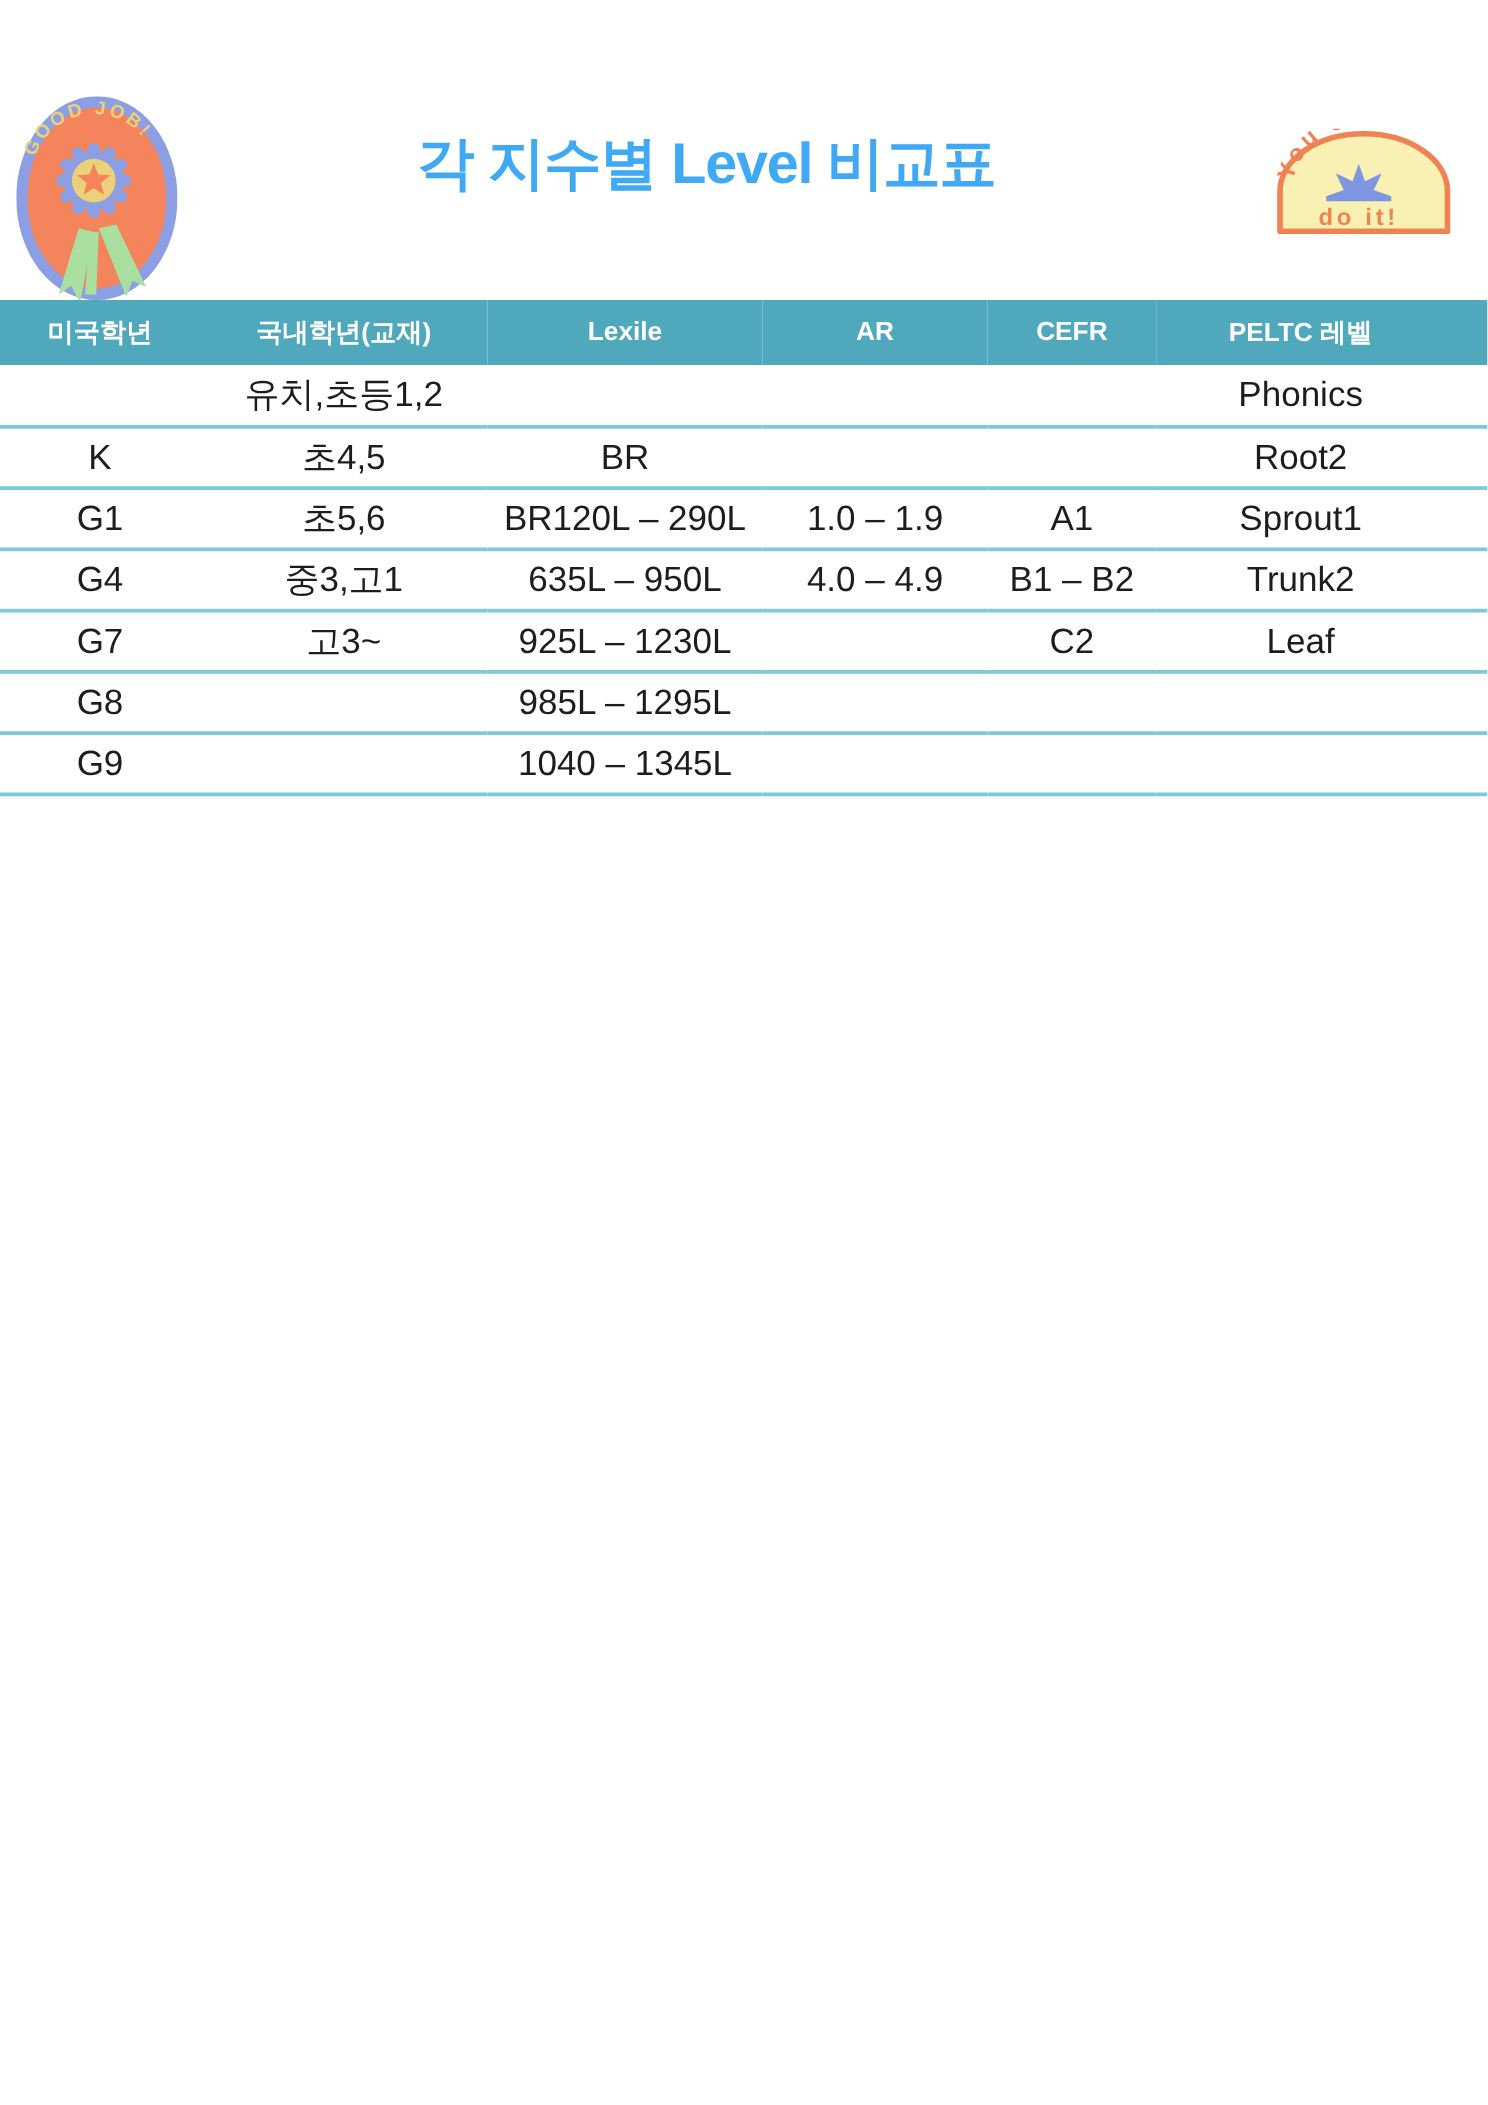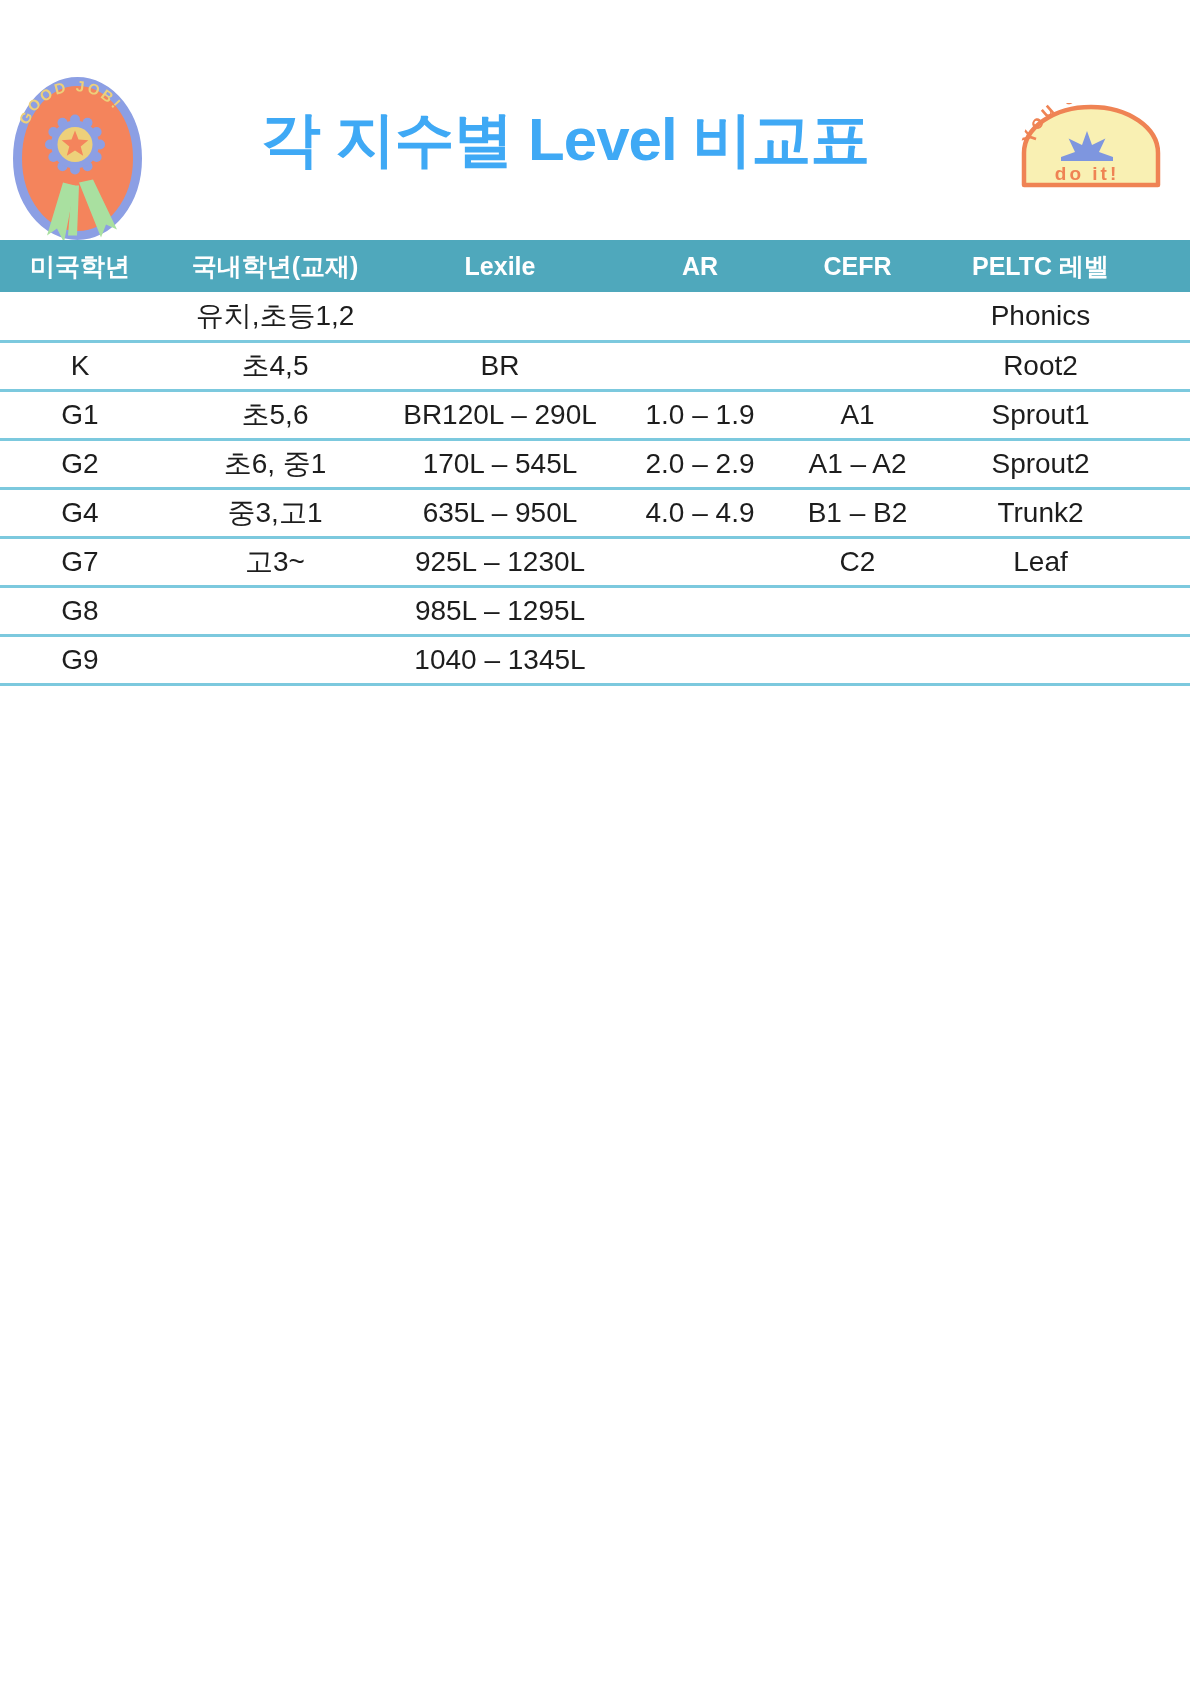--- a/index.html
+++ b/index.html
@@ -13,40 +13,40 @@
   .page { position: relative; width: 1190px; height: 1684px; }
 
   
   .hdr { position: absolute; top: 0; left: 0; width: 1190px; height: 240px; }
   .badge-left { position: absolute; left: 13px; top: 77px; width: 129px; height: 163px; }
   .badge-right { position: absolute; left: 1020px; top: 103px; width: 142px; height: 85px; }
   .page-title {
     position: absolute;
     left: 145px; top: 100px; width: 840px;
     text-align: center;
-    font-size: 60px;
+    font-size: 46px;
     font-weight: 700;
     letter-spacing: -1px;
     color: #3FA9F5;
     white-space: nowrap;
   }
 
   
   table.level-table {
     position: absolute;
     top: 240px; left: 0;
     width: 1190px;
     border-collapse: collapse;
     table-layout: fixed;
   }
   .level-table th {
     background: #4FA8BC;
     color: #ffffff;
     font-weight: 700;
-    font-size: 25px;
+    font-size: 21px;
     height: 52px;
     text-align: center;
     vertical-align: middle;
     white-space: nowrap;
   }
   .level-table td {
     height: 49px;
     font-size: 28px;
     color: #1d1d1d;
     text-align: center;
@@ -150,28 +150,20 @@
       </tr>
       <tr>
         <td>G1</td>
         <td>초5,6</td>
         <td>BR120L – 290L</td>
         <td>1.0 – 1.9</td>
         <td>A1</td>
         <td class="col-peltc">Sprout1</td>
       </tr>
       <tr>
-        <td>G2</td>
-        <td>초6, 중1</td>
-        <td>170L – 545L</td>
-        <td>2.0 – 2.9</td>
-        <td>A1 – A2</td>
-        <td class="col-peltc">Sprout2</td>
-      </tr>
-      <tr>
         <td>G4</td>
         <td>중3,고1</td>
         <td>635L – 950L</td>
         <td>4.0 – 4.9</td>
         <td>B1 – B2</td>
         <td class="col-peltc">Trunk2</td>
       </tr>
       <tr>
         <td>G7</td>
         <td>고3~</td>

